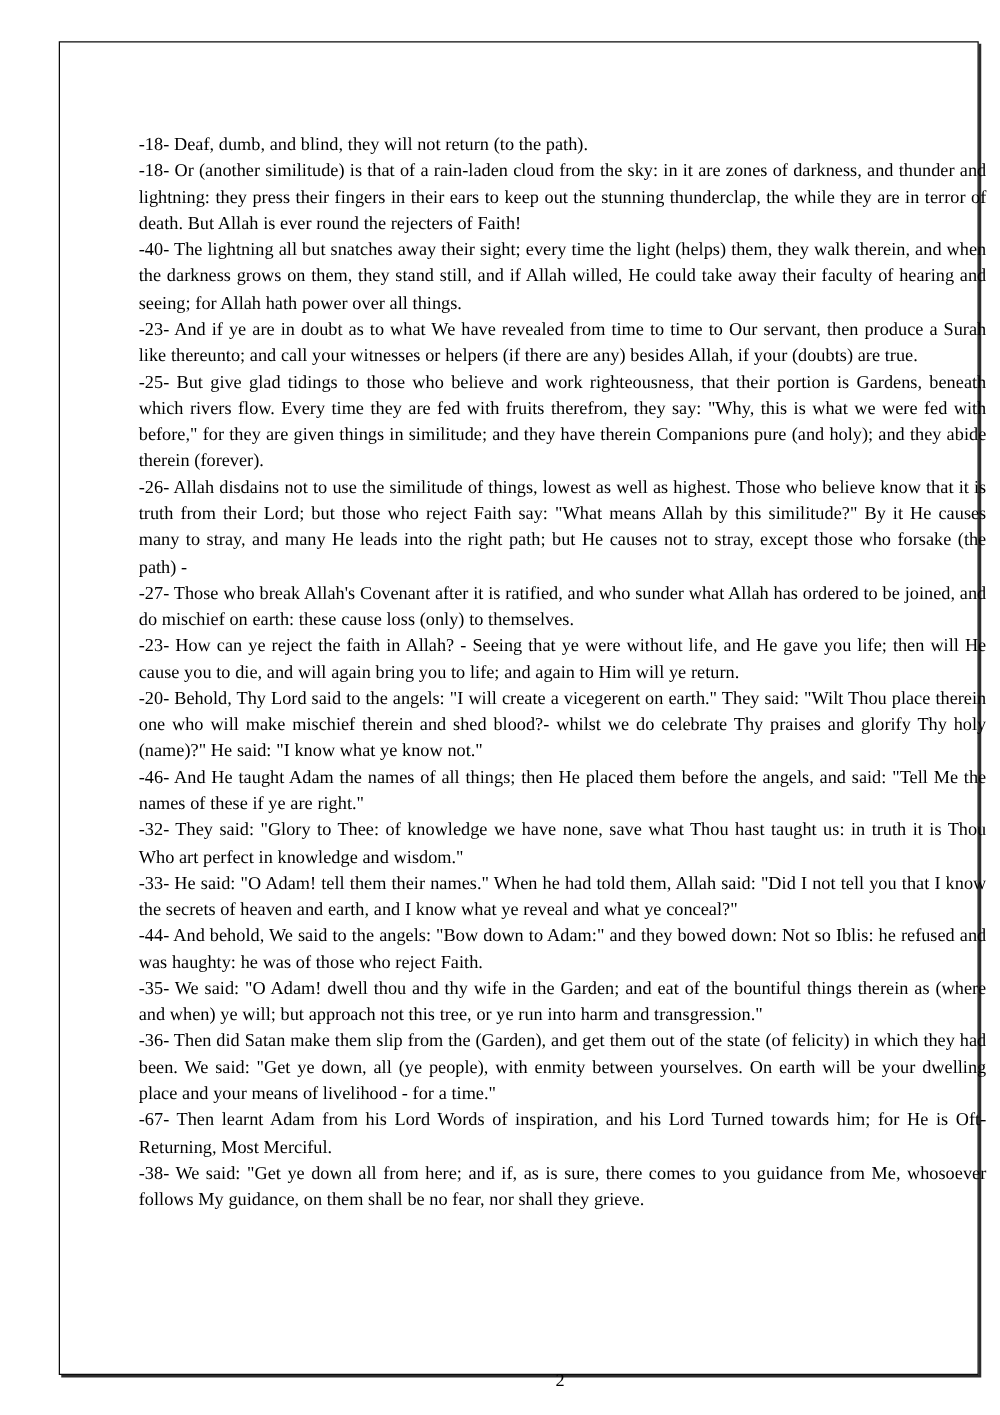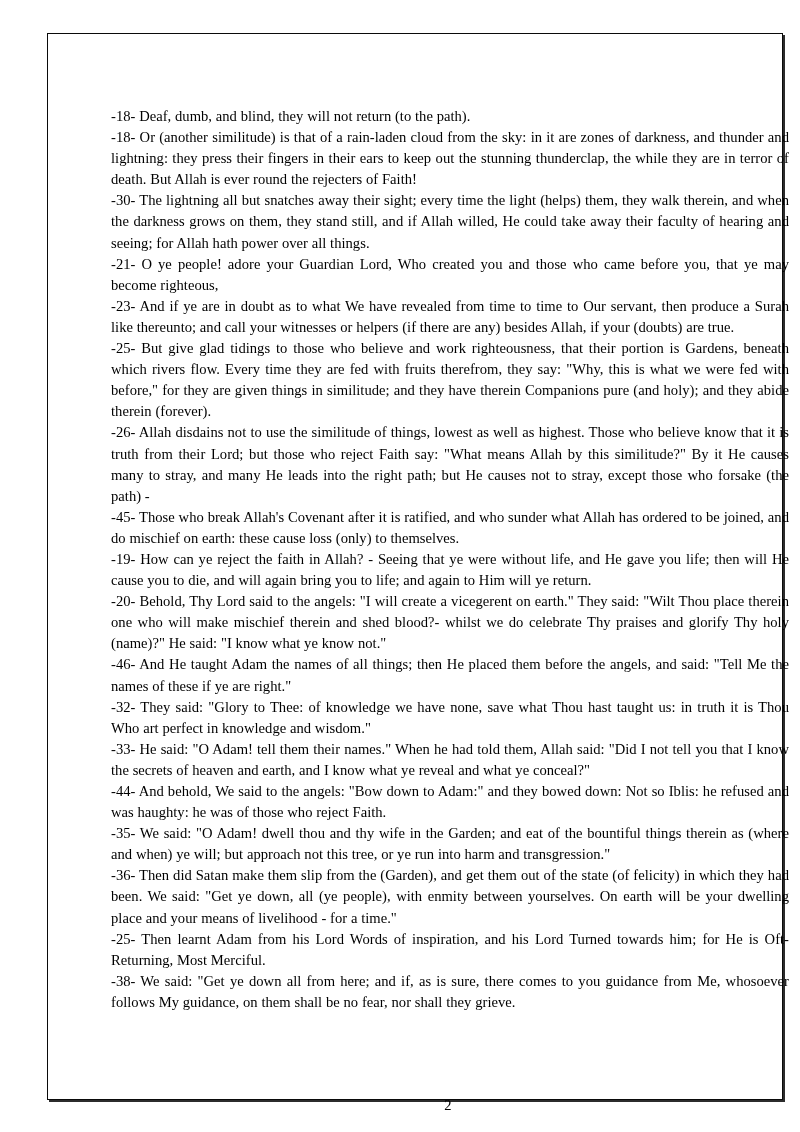--- a/index.html
+++ b/index.html
@@ -78,32 +78,31 @@
   }
 </style>
 </head>
 <body>
 
 <div id="page">
   <div id="page-frame">
     <div id="text-column">
       <p class="verse">-18- Deaf, dumb, and blind, they will not return (to the path).</p>
       <p class="verse">-18- Or (another similitude) is that of a rain-laden cloud from the sky: in it are zones of darkness, and thunder and lightning: they press their fingers in their ears to keep out the stunning thunderclap, the while they are in terror of death. But Allah is ever round the rejecters of Faith!</p>
-      <p class="verse">-30- The lightning all but snatches away their sight; every time the light (helps) them, they walk therein, and when the darkness grows on them, they stand still, and if Allah willed, He could take away their faculty of hearing and seeing; for Allah hath power over all things.</p>
-      <p class="verse">-21- O ye people! adore your Guardian Lord, Who created you and those who came before you, that ye may become righteous,</p>
+      <p class="verse">-40- The lightning all but snatches away their sight; every time the light (helps) them, they walk therein, and when the darkness grows on them, they stand still, and if Allah willed, He could take away their faculty of hearing and seeing; for Allah hath power over all things.</p>
       <p class="verse">-23- And if ye are in doubt as to what We have revealed from time to time to Our servant, then produce a Surah like thereunto; and call your witnesses or helpers (if there are any) besides Allah, if your (doubts) are true.</p>
       <p class="verse">-25- But give glad tidings to those who believe and work righteousness, that their portion is Gardens, beneath which rivers flow. Every time they are fed with fruits therefrom, they say: "Why, this is what we were fed with before," for they are given things in similitude; and they have therein Companions pure (and holy); and they abide therein (forever).</p>
       <p class="verse">-26- Allah disdains not to use the similitude of things, lowest as well as highest. Those who believe know that it is truth from their Lord; but those who reject Faith say: "What means Allah by this similitude?" By it He causes many to stray, and many He leads into the right path; but He causes not to stray, except those who forsake (the path) -</p>
-      <p class="verse">-45- Those who break Allah's Covenant after it is ratified, and who sunder what Allah has ordered to be joined, and do mischief on earth: these cause loss (only) to themselves.</p>
-      <p class="verse">-19- How can ye reject the faith in Allah? - Seeing that ye were without life, and He gave you life; then will He cause you to die, and will again bring you to life; and again to Him will ye return.</p>
+      <p class="verse">-27- Those who break Allah's Covenant after it is ratified, and who sunder what Allah has ordered to be joined, and do mischief on earth: these cause loss (only) to themselves.</p>
+      <p class="verse">-23- How can ye reject the faith in Allah? - Seeing that ye were without life, and He gave you life; then will He cause you to die, and will again bring you to life; and again to Him will ye return.</p>
       <p class="verse">-20- Behold, Thy Lord said to the angels: "I will create a vicegerent on earth." They said: "Wilt Thou place therein one who will make mischief therein and shed blood?- whilst we do celebrate Thy praises and glorify Thy holy (name)?" He said: "I know what ye know not."</p>
       <p class="verse">-46- And He taught Adam the names of all things; then He placed them before the angels, and said: "Tell Me the names of these if ye are right."</p>
       <p class="verse">-32- They said: "Glory to Thee: of knowledge we have none, save what Thou hast taught us: in truth it is Thou Who art perfect in knowledge and wisdom."</p>
       <p class="verse">-33- He said: "O Adam! tell them their names." When he had told them, Allah said: "Did I not tell you that I know the secrets of heaven and earth, and I know what ye reveal and what ye conceal?"</p>
       <p class="verse">-44- And behold, We said to the angels: "Bow down to Adam:" and they bowed down: Not so Iblis: he refused and was haughty: he was of those who reject Faith.</p>
       <p class="verse">-35- We said: "O Adam! dwell thou and thy wife in the Garden; and eat of the bountiful things therein as (where and when) ye will; but approach not this tree, or ye run into harm and transgression."</p>
       <p class="verse">-36- Then did Satan make them slip from the (Garden), and get them out of the state (of felicity) in which they had been. We said: "Get ye down, all (ye people), with enmity between yourselves. On earth will be your dwelling place and your means of livelihood - for a time."</p>
-      <p class="verse">-25- Then learnt Adam from his Lord Words of inspiration, and his Lord Turned towards him; for He is Oft-Returning, Most Merciful.</p>
+      <p class="verse">-67- Then learnt Adam from his Lord Words of inspiration, and his Lord Turned towards him; for He is Oft-Returning, Most Merciful.</p>
       <p class="verse">-38- We said: "Get ye down all from here; and if, as is sure, there comes to you guidance from Me, whosoever follows My guidance, on them shall be no fear, nor shall they grieve.</p>
     </div>
     <div id="page-number">2</div>
   </div>
 </div>
 
 </body></html>

